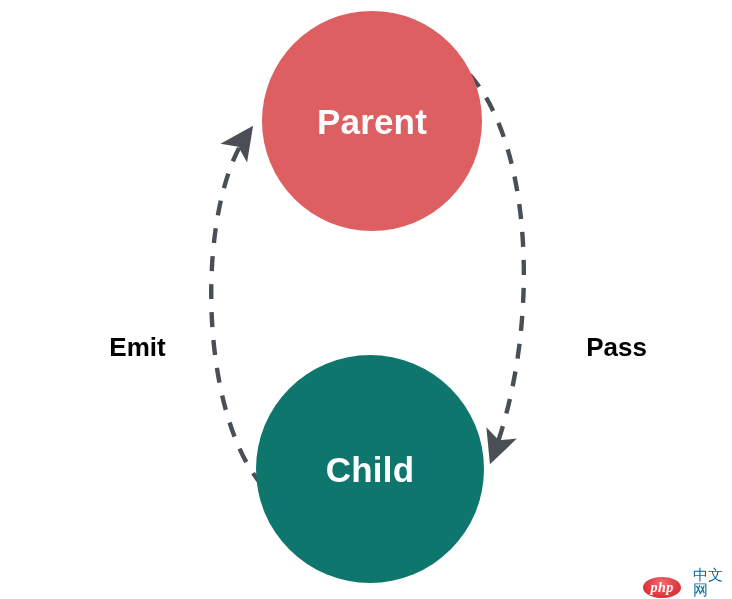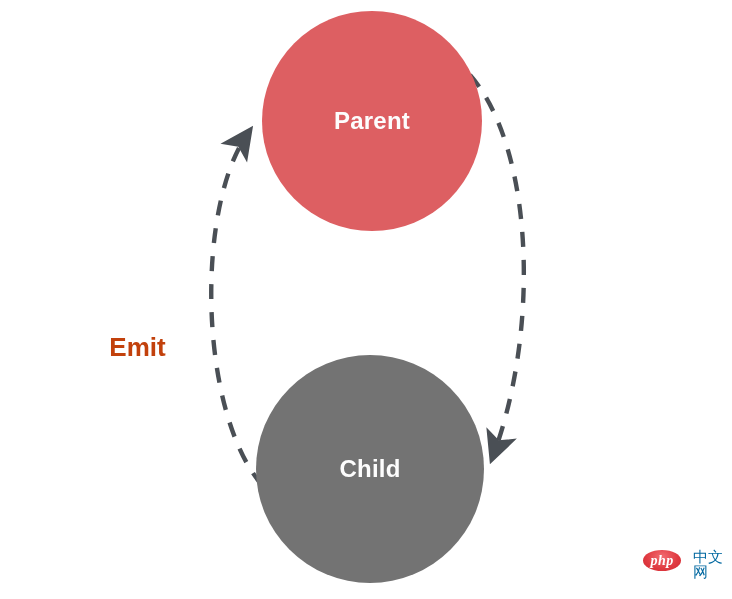--- a/index.html
+++ b/index.html
@@ -29,41 +29,41 @@
     top: 11px;
     width: 220px;
     height: 220px;
     background: #dd5f62;
   }
   #node-child {
     left: 256px;
     top: 355px;
     width: 228px;
     height: 228px;
-    background: #737373;
+    background: #0f766e;
   }
   .node-label {
     color: #fdfdfd;
     font-family: "Liberation Sans", sans-serif;
     font-weight: bold;
-    font-size: 24px;
+    font-size: 35px;
     letter-spacing: 0.2px;
     line-height: 1;
     user-select: none;
   }
   #arrows-layer {
     position: absolute;
     left: 0;
     top: 0;
     width: 732px;
     height: 599px;
   }
   .edge-label {
     position: absolute;
-    color: #c2410c;
+    color: #000000;
     font-family: "Liberation Sans", sans-serif;
     font-weight: bold;
     font-size: 26px;
     line-height: 1.34;
     text-align: center;
     white-space: pre;
     user-select: none;
   }
   #label-emit-events {
     left: 55px;
@@ -71,23 +71,23 @@
     width: 165px;
   }
   #label-pass-props {
     left: 534px;
     top: 260px;
     width: 165px;
   }
   #watermark {
     position: absolute;
     left: 643px;
-    top: 550px;
+    top: 568px;
     display: flex;
-    align-items: flex-start;
+    align-items: flex-end;
     gap: 12px;
   }
   #watermark-badge {
     width: 44px;
     height: 21px;
     border-radius: 50%;
     background: radial-gradient(ellipse at 50% 32%, #f26d72 0%, #e03a41 58%, #cf2830 100%);
     display: flex;
     align-items: center;
     justify-content: center;
@@ -135,20 +135,21 @@
 
   <div class="node-circle" id="node-child">
     <span class="node-label">Child</span>
   </div>
 
   <div class="edge-label" id="label-emit-events">
     <div>Emit</div>
   </div>
 
   <div class="edge-label" id="label-pass-props">
+    <div>Pass</div>
   </div>
 
   <div id="watermark">
     <div id="watermark-badge">
       <span id="watermark-badge-text">php</span>
     </div>
     <span id="watermark-text">中文网</span>
   </div>
 
 </div>

